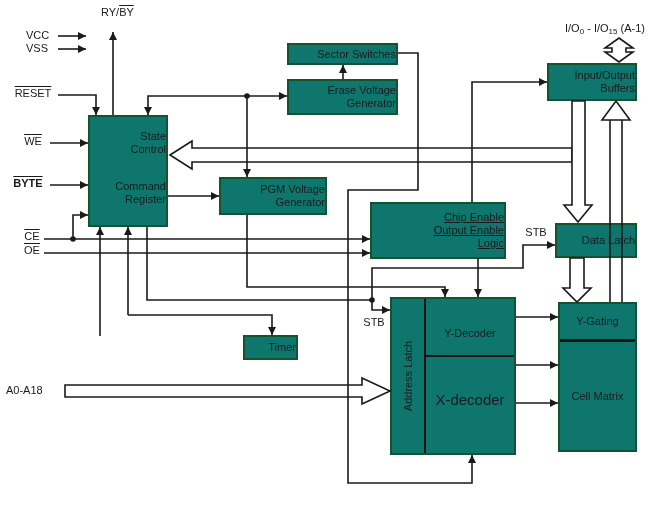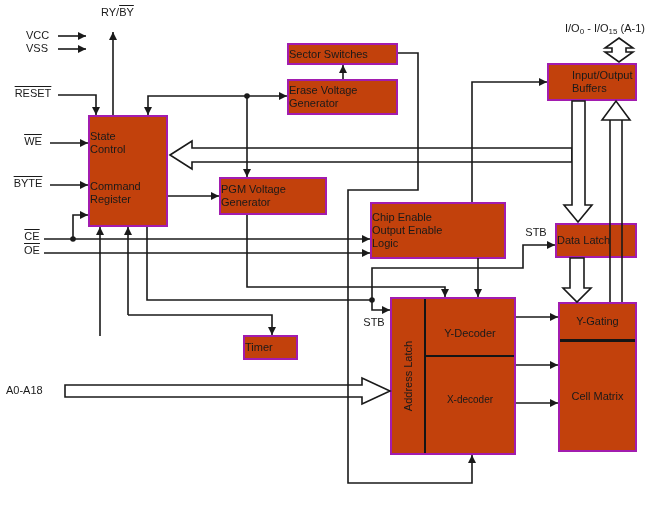--- a/index.html
+++ b/index.html
@@ -1,52 +1,52 @@
 <!DOCTYPE html>
 <html><head>
 <meta charset="utf-8">
 <style>
   html,body{margin:0;padding:0;background:#fff;}
   .wrap{position:relative;width:662px;height:508px;background:#fff;overflow:hidden;
         font-family:"Liberation Sans",sans-serif;color:#1a1a1a;}
-  .box{position:absolute;border:2px solid #a21caf;background:#c2410c;box-sizing:border-box;
-       display:flex;flex-direction:column;align-items:flex-start;justify-content:center;
+  .box{position:absolute;border:2px solid #14532d;background:#0f766e;box-sizing:border-box;
+       display:flex;flex-direction:column;align-items:flex-end;justify-content:center;
        text-align:center;font-size:11px;line-height:13px;z-index:2;}
   .wires{position:absolute;left:0;top:0;z-index:5;pointer-events:none;}
   .lbl{position:absolute;font-size:11px;line-height:12px;z-index:3;white-space:nowrap;}
   .ov{text-decoration:overline;}
   .sb{font-size:8px;vertical-align:-2px;}
   
   [data-name="state-control-block"]{left:88px;top:115px;width:80px;height:112px;justify-content:flex-start;padding-top:13px;}
   [data-name="state-control-block"] .gap{margin-top:24px;}
   [data-name="sector-switches-block"]{left:287px;top:43px;width:111px;height:22px;}
   [data-name="erase-voltage-generator-block"]{left:287px;top:79px;width:111px;height:36px;}
   [data-name="pgm-voltage-generator-block"]{left:219px;top:177px;width:108px;height:38px;}
-  [data-name="chip-enable-logic-block"]{left:370px;top:202px;width:136px;height:57px;}
+  [data-name="chip-enable-logic-block"]{left:370px;top:202px;width:136px;height:57px;text-decoration:underline;}
   [data-name="io-buffers-block"]{left:547px;top:63px;width:90px;height:38px;padding-left:23px;}
   [data-name="data-latch-block"]{left:555px;top:223px;width:82px;height:35px;}
   [data-name="vcc-detector-block"]{left:72px;top:336px;width:100px;height:33px;}
   [data-name="timer-block"]{left:243px;top:335px;width:55px;height:25px;}
   [data-name="decoder-group"]{left:390px;top:297px;width:126px;height:158px;display:block;}
   .al-strip{position:absolute;left:0;top:0;width:34px;height:100%;border-right:2px solid #151515;box-sizing:border-box;}
   .al-strip span{position:absolute;left:50%;top:50%;transform:translate(-50%,-50%) rotate(-90deg);white-space:nowrap;font-size:11px;}
   .ydec{position:absolute;left:34px;top:0;right:0;height:46px;border-bottom:2px solid #151515;box-sizing:border-box;
         display:flex;align-items:center;justify-content:center;font-size:11px;margin-top:12px;}
-  .xdec{position:absolute;left:34px;top:46px;right:0;bottom:0;display:flex;align-items:center;justify-content:center;font-size:10px;}
+  .xdec{position:absolute;left:34px;top:46px;right:0;bottom:0;display:flex;align-items:center;justify-content:center;font-size:15px;}
   [data-name="ygating-cellmatrix-group"]{left:558px;top:302px;width:79px;height:150px;display:block;}
   .ygat{position:absolute;left:0;top:0;right:0;height:38px;border-bottom:3px solid #151515;box-sizing:border-box;
         display:flex;align-items:center;justify-content:center;font-size:11px;}
   .cmat{position:absolute;left:0;top:38px;right:0;bottom:0;display:flex;align-items:center;justify-content:center;font-size:11px;}
   
   [data-name="vcc-label"]{left:26px;top:29px;}
   [data-name="vss-label"]{left:26px;top:42px;}
   [data-name="ryby-label"]{left:101px;top:6px;width:54px;}
   [data-name="reset-label"]{left:8px;top:87px;width:50px;text-align:center;}
   [data-name="we-label"]{left:18px;top:135px;width:30px;text-align:center;}
-  [data-name="byte-label"]{left:6px;top:177px;width:44px;text-align:center;}
+  [data-name="byte-label"]{left:6px;top:177px;width:44px;text-align:center;font-weight:bold;}
   [data-name="ce-label"]{left:20px;top:230px;width:24px;text-align:center;}
   [data-name="oe-label"]{left:20px;top:244px;width:24px;text-align:center;}
   [data-name="address-bus-label"]{left:6px;top:384px;}
   [data-name="stb-data-latch-label"]{left:520px;top:226px;width:32px;text-align:center;}
   [data-name="stb-address-latch-label"]{left:358px;top:316px;width:32px;text-align:center;}
   [data-name="io-range-label"]{left:548px;top:22px;width:114px;text-align:center;}
 </style>
 </head>
 <body>
 

